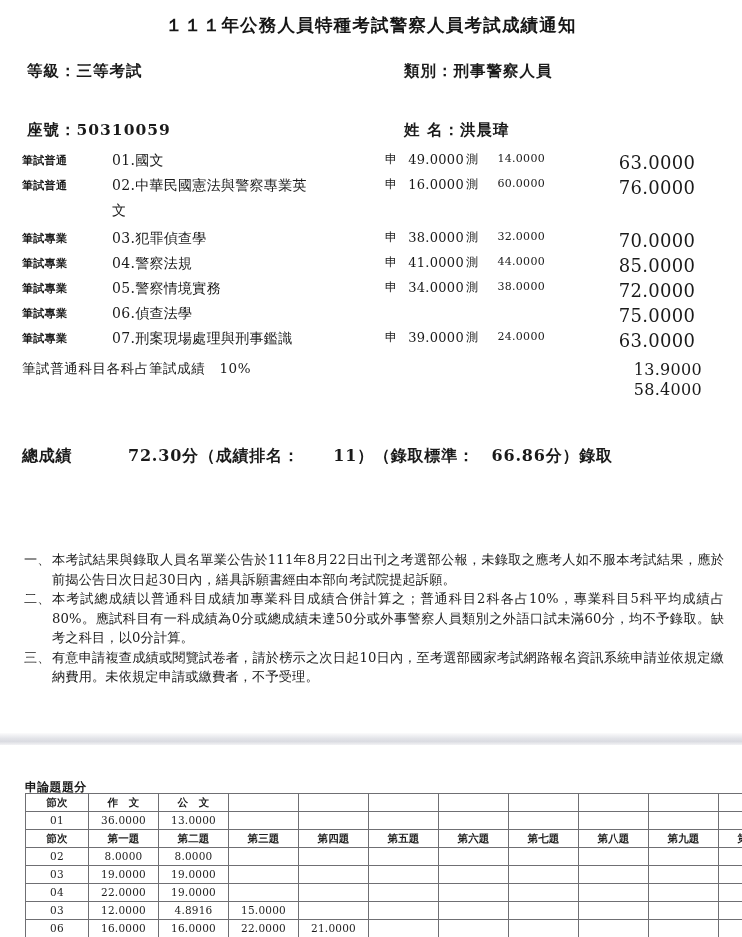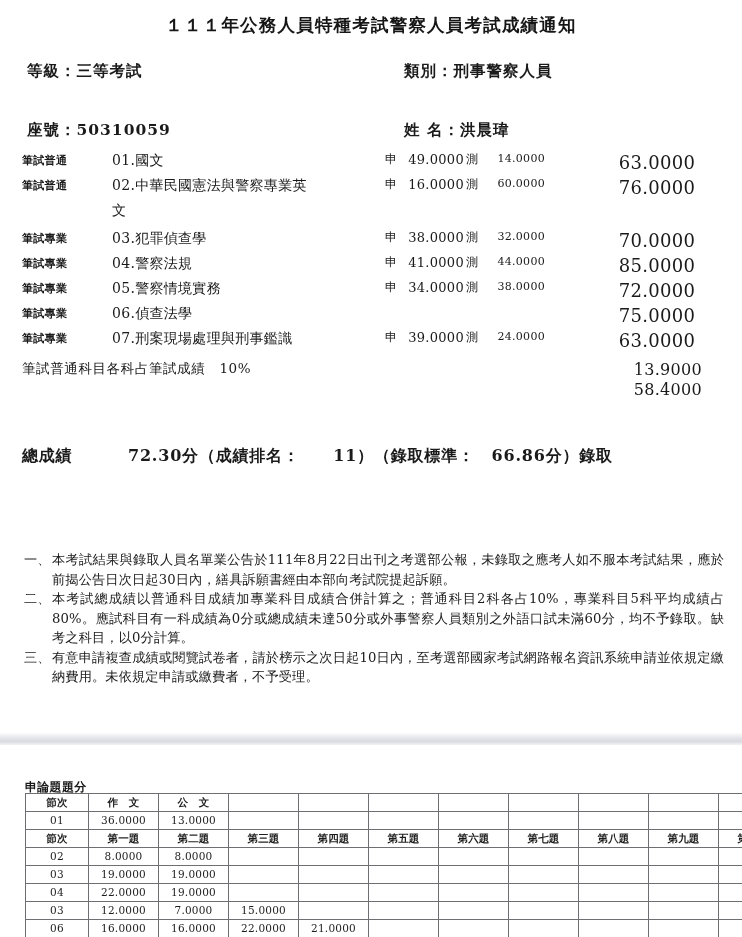--- a/index.html
+++ b/index.html
@@ -467,21 +467,21 @@
         <td></td>
         <td></td>
         <td></td>
         <td></td>
         <td></td>
         <td></td>
       </tr>
       <tr>
         <td>03</td>
         <td>12.0000</td>
-        <td>7.0000</td>
+        <td>4.8916</td>
         <td>15.0000</td>
         <td></td>
         <td></td>
         <td></td>
         <td></td>
         <td></td>
         <td></td>
         <td></td>
       </tr>
       <tr>

